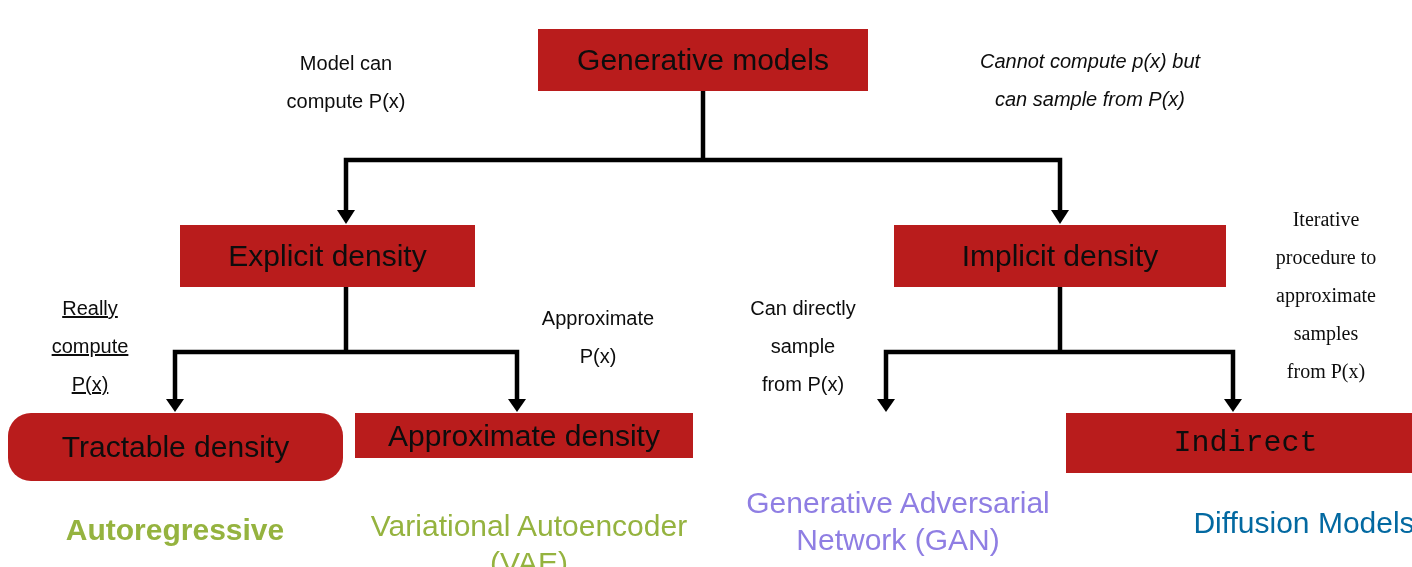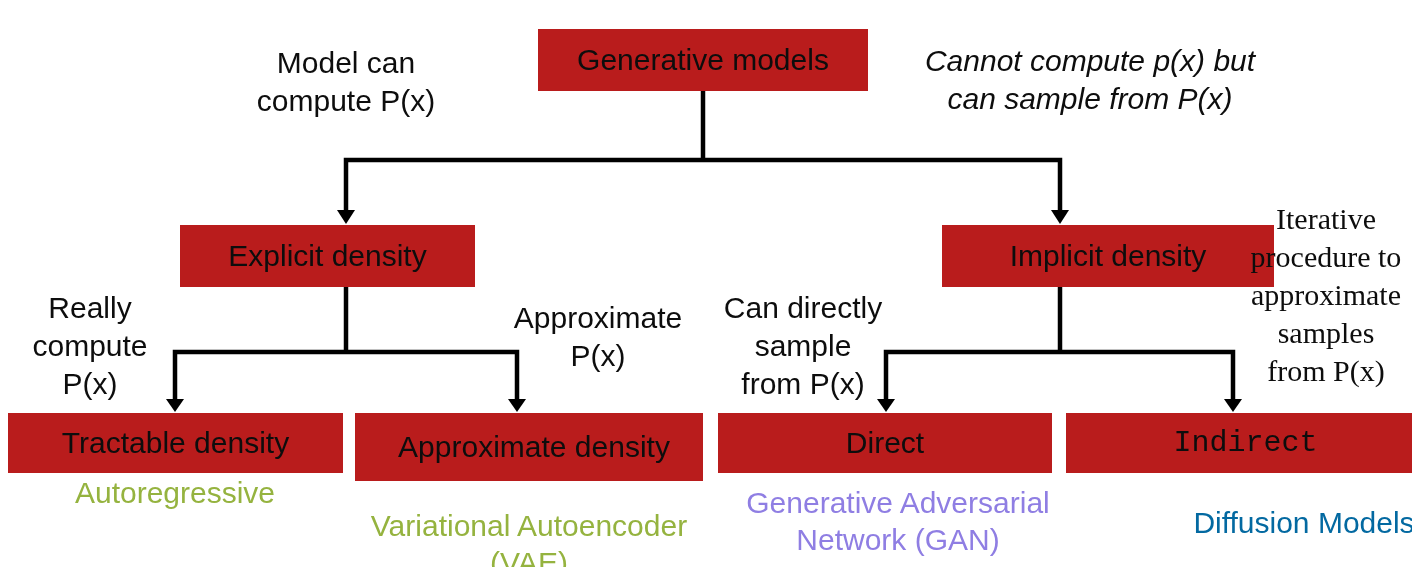--- a/index.html
+++ b/index.html
@@ -14,21 +14,21 @@
   .node{
     position:absolute;
     background:#b91c1c;
     display:flex;align-items:center;justify-content:center;
     font-size:30px;line-height:1.2;
     color:#0d0d0d;
     text-align:center;
   }
   .annot{
     position:absolute;
-    font-size:30px;line-height:38px;
+    font-size:20px;line-height:38px;
     text-align:center;
     white-space:pre-line;
     color:#0d0d0d;
   }
   .example{
     position:absolute;
     font-size:30px;line-height:37px;
     text-align:center;
     white-space:pre-line;
   }
@@ -56,54 +56,53 @@
     <path d="M1060 287 L1060 354"></path>
     <path d="M886 400 L886 352 L1233 352 L1233 400"></path>
     <polygon points="877,399 895,399 886,412"></polygon>
     <polygon points="1224,399 1242,399 1233,412"></polygon>
   </svg>
 
   <div class="node" style="left:538px;top:29px;width:330px;height:62px;">Generative models</div>
 
   <div class="node" style="left:180px;top:225px;width:295px;height:62px;">Explicit density</div>
 
-  <div class="node" style="left:942px;top:225px;width:332px;height:62px;">Implicit density</div>
+  <div class="node" style="left:894px;top:225px;width:332px;height:62px;">Implicit density</div>
 
-  <div class="node" style="left:8px;top:413px;width:335px;height:60px;">Tractable density</div>
+  <div class="node" style="left:8px;top:413px;width:335px;height:68px;border-radius:23px;">Tractable density</div>
 
-  <div class="node" style="left:355px;top:413px;width:338px;height:68px;padding-left:10px;">Approximate density</div>
+  <div class="node" style="left:355px;top:413px;width:338px;height:45px;">Approximate density</div>
 
-  <div class="node" style="left:718px;top:413px;width:334px;height:60px;">Direct</div>
 
   <div class="node" style="left:1066px;top:413px;width:359px;height:60px;font-family:Liberation Mono, monospace;">Indirect</div>
 
   <div class="annot" style="left:236px;top:44px;width:220px;">Model can
 compute P(x)</div>
 
   <div class="annot" style="left:878px;top:42px;width:424px;font-style:italic;">Cannot compute p(x) but
 can sample from P(x)</div>
 
-  <div class="annot" style="left:10px;top:289px;width:160px;">Really
+  <div class="annot" style="left:10px;top:289px;width:160px;text-decoration:underline;">Really
 compute
 P(x)</div>
 
   <div class="annot" style="left:498px;top:299px;width:200px;">Approximate
 P(x)</div>
 
   <div class="annot" style="left:701px;top:289px;width:204px;">Can directly
 sample
 from P(x)</div>
 
   <div class="annot" style="left:1240px;top:200px;width:172px;font-family:Liberation Serif, serif;">Iterative
 procedure to
 approximate
 samples
 from P(x)</div>
 
-  <div class="example" style="left: 25px; top: 474px; width: 300px; color: rgb(149, 179, 63);">Autoregressive</div>
+  <div class="example" style="left: 25px; top: 511px; width: 300px; color: rgb(149, 179, 63); font-weight: bold;">Autoregressive</div>
 
   <div class="example" style="left: 349px; top: 507px; width: 360px; color: rgb(149, 179, 63);">Variational Autoencoder
 (VAE)</div>
 
   <div class="example" style="left: 723px; top: 484px; width: 350px; color: rgb(143, 126, 227);">Generative Adversarial
 Network (GAN)</div>
 
   <div class="example" style="left: 1154px; top: 504px; width: 300px; color: #0369a1;">Diffusion Models</div>
 
 </div>

